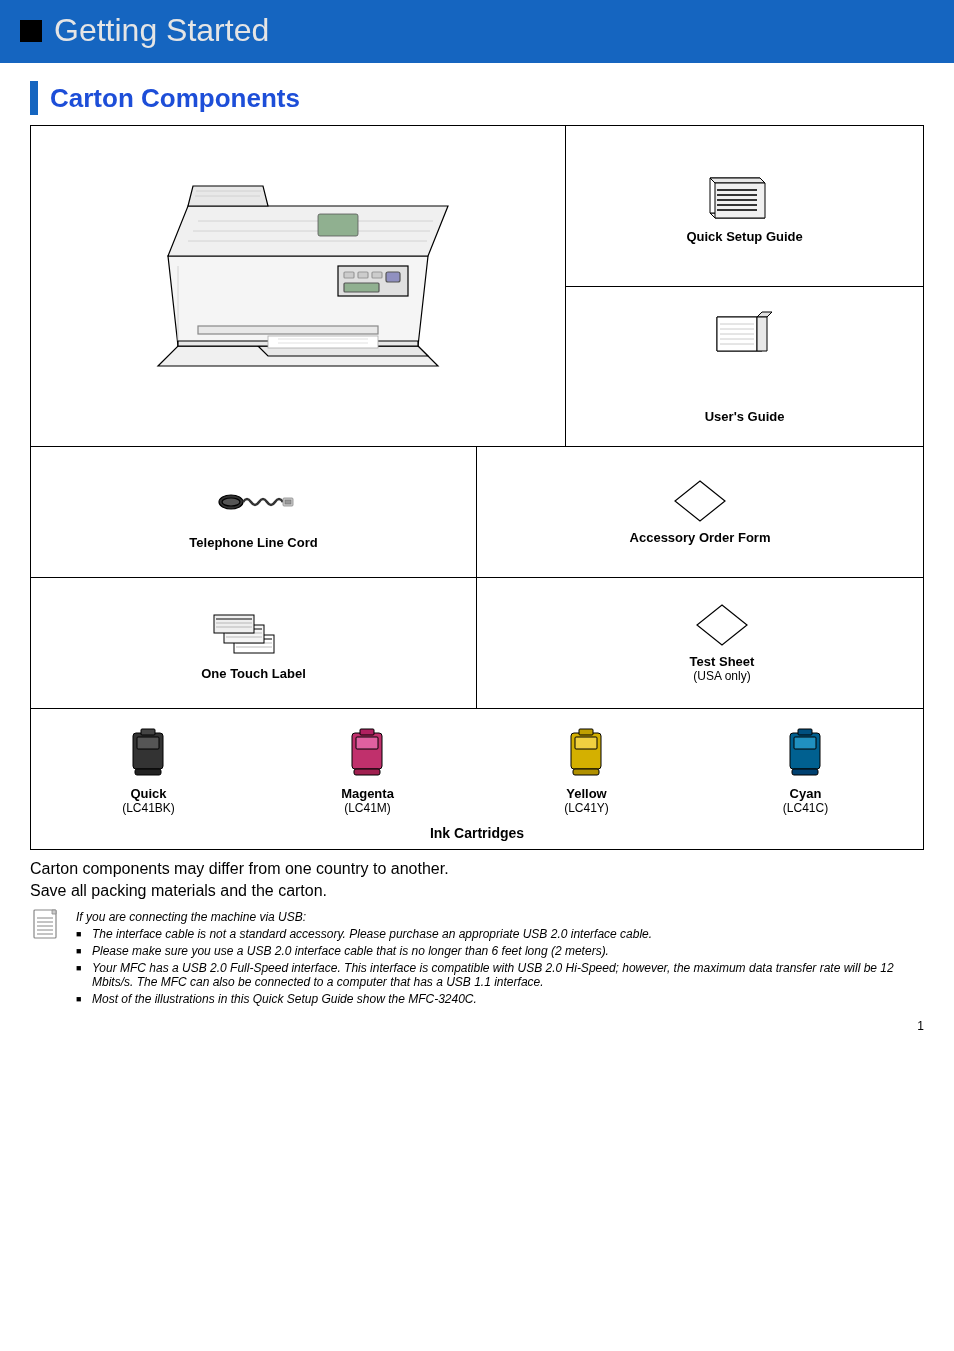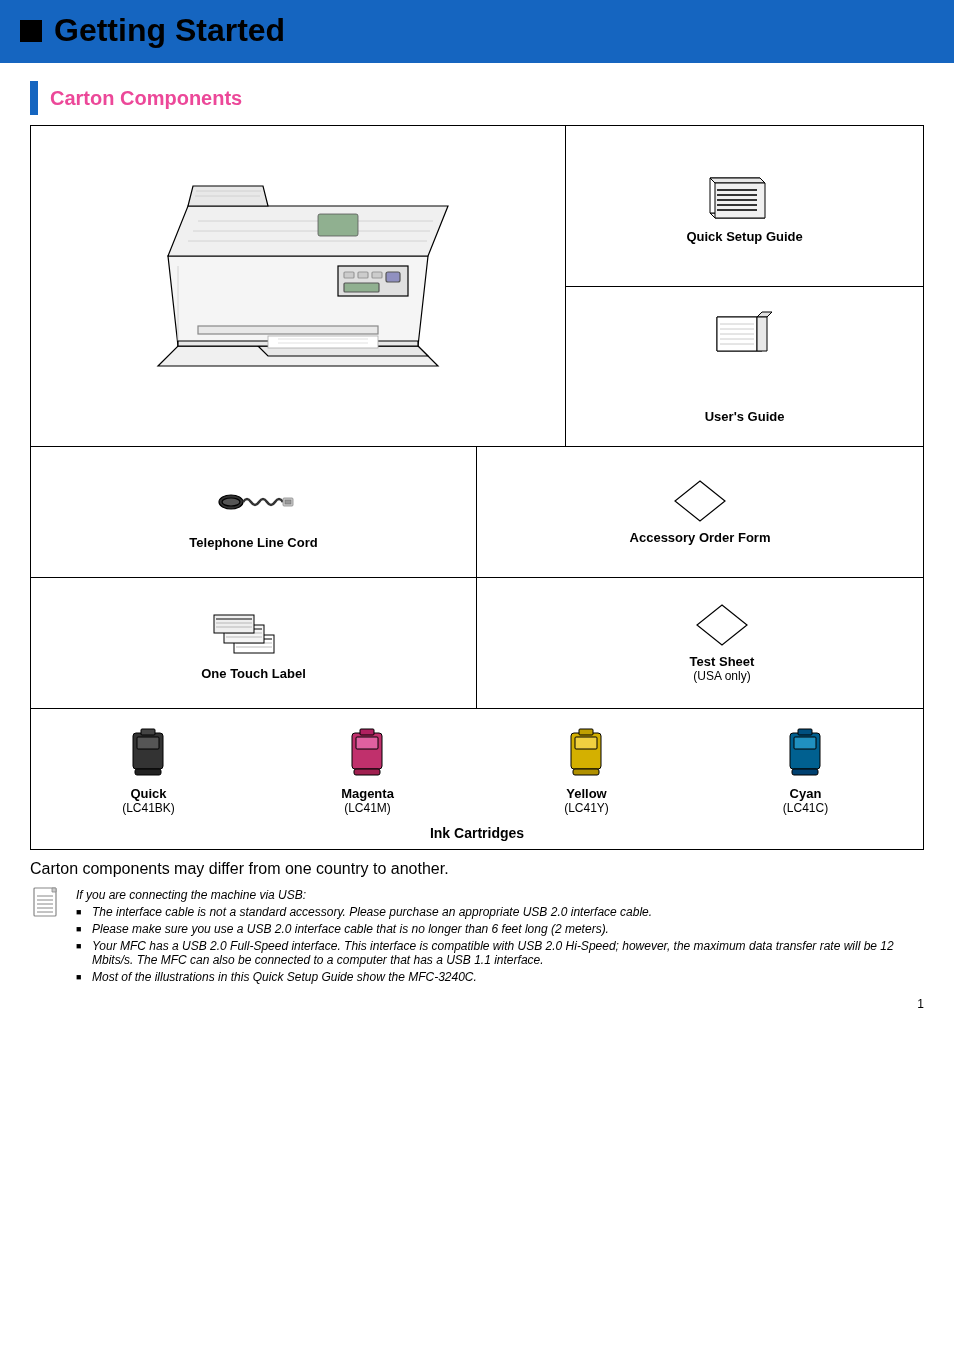--- a/index.html
+++ b/index.html
@@ -21,42 +21,42 @@
     }
     .header-bar .black-square {
       display: inline-block;
       width: 22px;
       height: 22px;
       background: #000;
       margin-right: 12px;
       flex-shrink: 0;
     }
     .header-title {
-      color: #000000;
+      color: #e5e5e5;
       font-size: 32px;
-      font-weight: bold;
+      font-weight: normal;
     }
 
     
     .section-heading {
       display: flex;
       align-items: center;
       margin: 18px 30px 10px 30px;
     }
     .section-bar {
       width: 8px;
       height: 34px;
       background: #1565C0;
       margin-right: 12px;
       flex-shrink: 0;
     }
     .section-title {
-      font-size: 20px;
+      font-size: 26px;
       font-weight: bold;
-      color: #ec4899;
+      color: #1d4ed8;
     }
 
     
     .carton-grid {
       margin: 0 30px;
       border: 1px solid #000;
     }
 
     
     .row-top {
@@ -469,20 +469,21 @@
         <div class="item-sublabel">(LC41C)</div>
       </div>
     </div>
     <div class="item-label" style="font-size:14px; margin-top:4px;">Ink Cartridges</div>
   </div>
 
 </div>
 
 <div class="notes-section">
   <div class="notes-text">Carton components may differ from one country to another.</div>
+  <div class="notes-text">Save all packing materials and the carton.</div>
 
   <div class="note-usb">
 
     <div class="note-icon">
       <svg width="36" height="36" viewBox="0 0 36 36" xmlns="http://www.w3.org/2000/svg">
         <rect x="4" y="2" width="22" height="28" rx="1" fill="#fff" stroke="#888" stroke-width="1.2"></rect>
         <polygon points="22,2 26,2 26,6 22,6" fill="#ccc" stroke="#888" stroke-width="0.8"></polygon>
         <line x1="7" y1="10" x2="23" y2="10" stroke="#888" stroke-width="1"></line>
         <line x1="7" y1="14" x2="23" y2="14" stroke="#888" stroke-width="1"></line>
         <line x1="7" y1="18" x2="23" y2="18" stroke="#888" stroke-width="1"></line>

